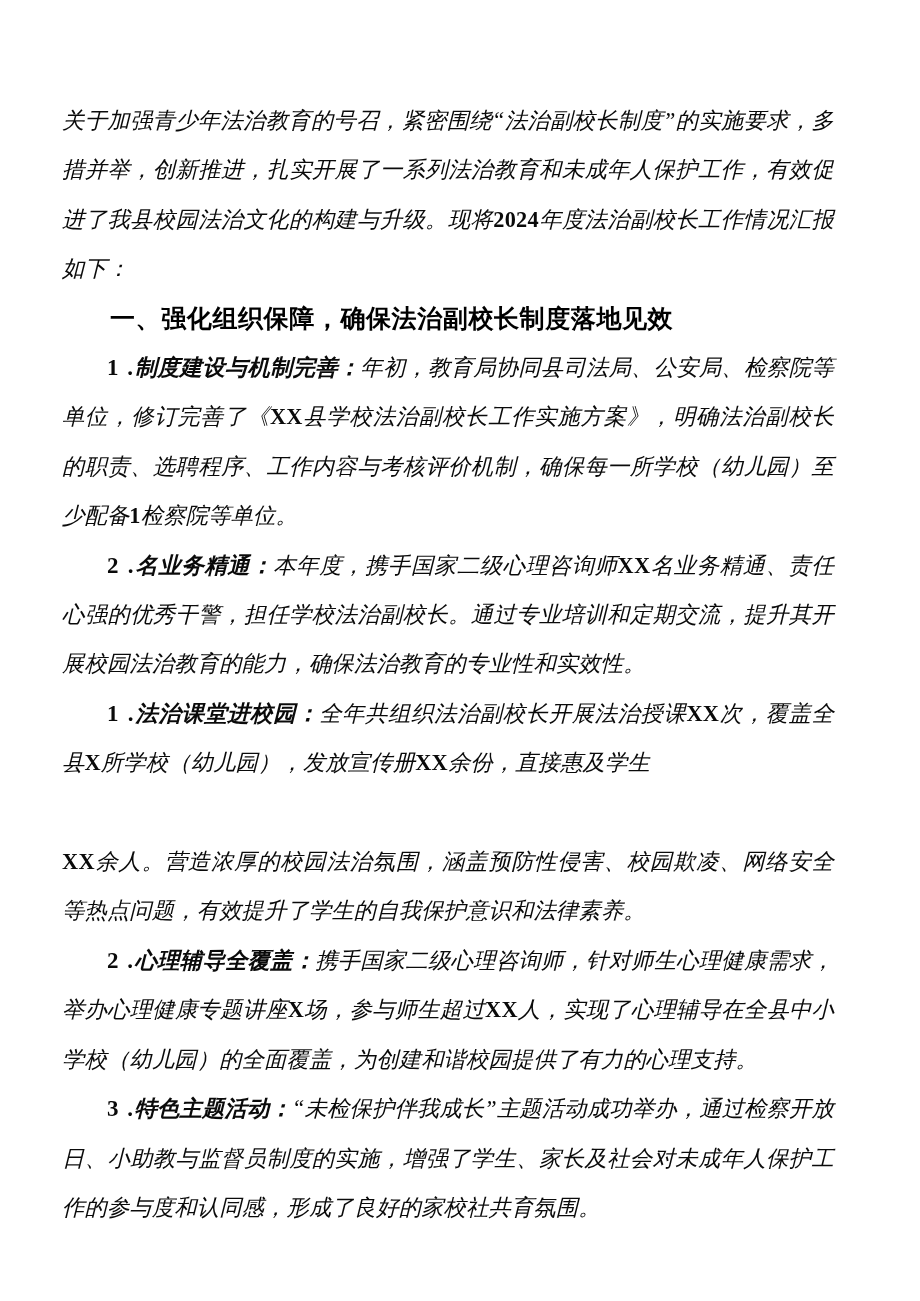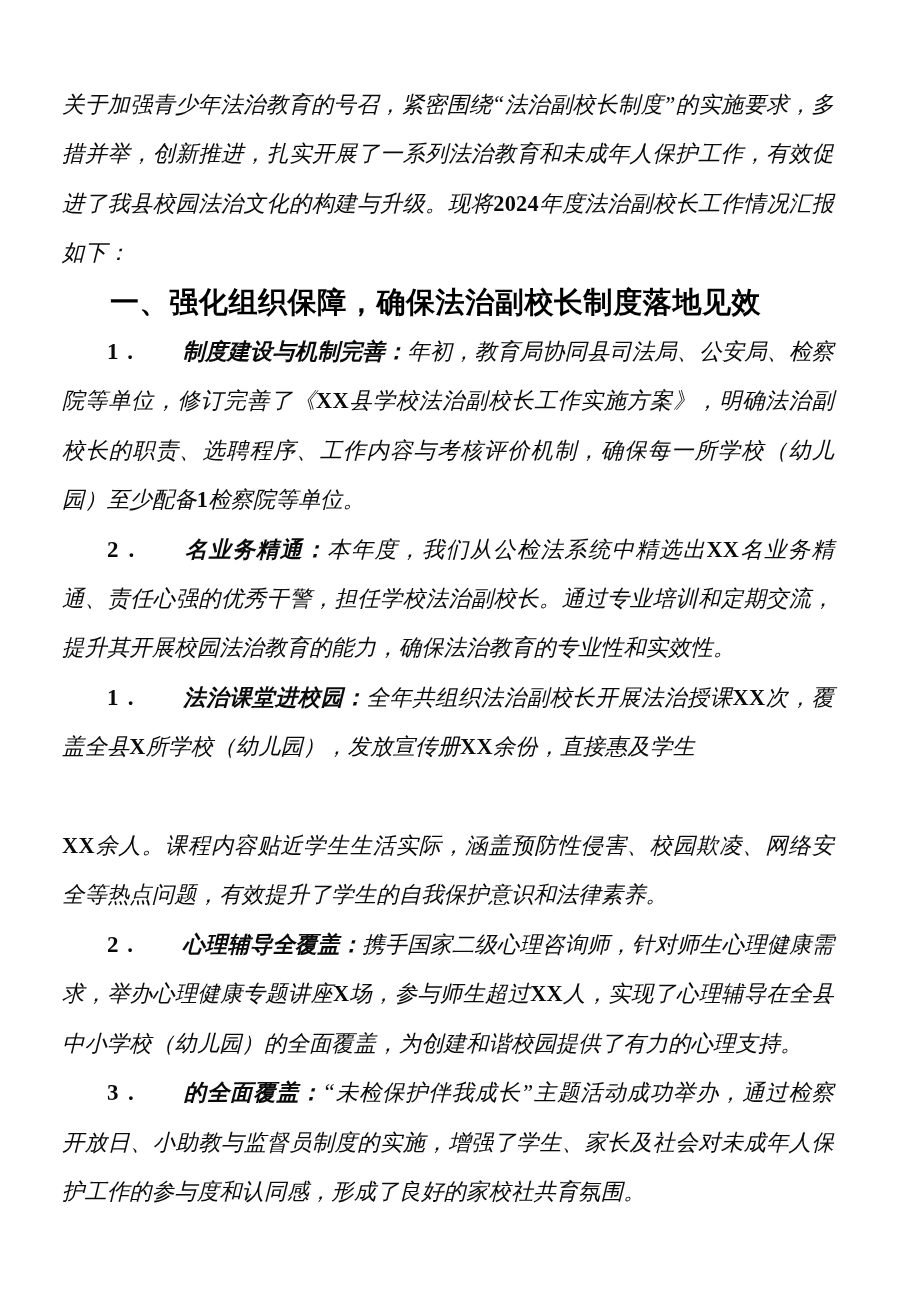--- a/index.html
+++ b/index.html
@@ -21,21 +21,21 @@
     width: 920px;
     height: 1301px;
     background: #ffffff;
     box-sizing: border-box;
     padding: 0;
   }
 
   .doc-body {
     position: absolute;
     left: 62px;
-    top: 80px;
+    top: 96px;
     width: 772px;
   }
 
   
   .para {
     font-family: "Liberation Serif", "DejaVu Serif", serif;
     font-size: 22.3px;
     line-height: 49.4px;
     text-align: justify;
     text-justify: inter-ideograph;
@@ -53,21 +53,21 @@
   }
 
   
   .para.gap-before {
     margin-top: 49.4px;
   }
 
   
   .heading {
     font-family: "Liberation Sans", "DejaVu Sans", sans-serif;
-    font-size: 29px;
+    font-size: 25px;
     line-height: 49.4px;
     font-weight: 700;
     letter-spacing: 0.6px;
     text-indent: 48px;
     margin: 0;
     color: #000000;
     font-style: normal;
   }
 
   
@@ -83,30 +83,29 @@
     font-family: "Liberation Serif", "DejaVu Serif", serif;
     font-weight: 700;
     font-style: normal;
     font-size: 23px;
     letter-spacing: 1.5px;
   }
   
   .lead {
     font-weight: 600;
     font-style: italic;
-    margin-left: 48px;
   }
 </style>
 </head>
 <body>
 
 <div class="page">
   <div class="doc-body" id="doc-body">
       <div class="para cont"><span>关于加强青少年法治教育的号召，紧密围绕“法治副校长制度”的实施要求，多措并举，创新推进，扎实开展了一系列法治教育和未成年人保护工作，有效促进了我县校园法治文化的构建与升级。现将</span><span class="b">2024</span><span>年度法治副校长工作情况汇报如下：</span></div>
       <div class="heading">一、强化组织保障，确保法治副校长制度落地见效</div>
       <div class="para indent"><span class="marker">1 .</span><span class="lead">制度建设与机制完善：</span><span>年初，教育局协同县司法局、公安局、检察院等单位，修订完善了《</span><span class="b">XX</span><span>县学校法治副校长工作实施方案》，明确法治副校长的职责、选聘程序、工作内容与考核评价机制，确保每一所学校（幼儿园）至少配备</span><span class="b">1</span><span>检察院等单位。</span></div>
-      <div class="para indent"><span class="marker">2 .</span><span class="lead">名业务精通：</span><span>本年度，我们从公检法系统中精选出</span><span class="b">XX</span><span>名业务精通、责任心强的优秀干警，担任学校法治副校长。通过专业培训和定期交流，提升其开展校园法治教育的能力，确保法治教育的专业性和实效性。</span></div>
+      <div class="para indent"><span class="marker">2 .</span><span class="lead">名业务精通：</span><span>本年度，携手国家二级心理咨询师</span><span class="b">XX</span><span>名业务精通、责任心强的优秀干警，担任学校法治副校长。通过专业培训和定期交流，提升其开展校园法治教育的能力，确保法治教育的专业性和实效性。</span></div>
       <div class="para indent"><span class="marker">1 .</span><span class="lead">法治课堂进校园：</span><span>全年共组织法治副校长开展法治授课</span><span class="b">XX</span><span>次，覆盖全县</span><span class="b">X</span><span>所学校（幼儿园），发放宣传册</span><span class="b">XX</span><span>余份，直接惠及学生</span></div>
-      <div class="para cont gap-before"><span class="b">XX</span><span>余人。课程内容贴近学生生活实际，涵盖预防性侵害、校园欺凌、网络安全等热点问题，有效提升了学生的自我保护意识和法律素养。</span></div>
+      <div class="para cont gap-before"><span class="b">XX</span><span>余人。营造浓厚的校园法治氛围，涵盖预防性侵害、校园欺凌、网络安全等热点问题，有效提升了学生的自我保护意识和法律素养。</span></div>
       <div class="para indent"><span class="marker">2 .</span><span class="lead">心理辅导全覆盖：</span><span>携手国家二级心理咨询师，针对师生心理健康需求，举办心理健康专题讲座</span><span class="b">X</span><span>场，参与师生超过</span><span class="b">XX</span><span>人，实现了心理辅导在全县中小学校（幼儿园）的全面覆盖，为创建和谐校园提供了有力的心理支持。</span></div>
-      <div class="para indent"><span class="marker">3 .</span><span class="lead">的全面覆盖：</span><span>“未检保护伴我成长”主题活动成功举办，通过检察开放日、小助教与监督员制度的实施，增强了学生、家长及社会对未成年人保护工作的参与度和认同感，形成了良好的家校社共育氛围。</span></div>
+      <div class="para indent"><span class="marker">3 .</span><span class="lead">特色主题活动：</span><span>“未检保护伴我成长”主题活动成功举办，通过检察开放日、小助教与监督员制度的实施，增强了学生、家长及社会对未成年人保护工作的参与度和认同感，形成了良好的家校社共育氛围。</span></div>
     </div>
 </div>
 
 </body></html>

